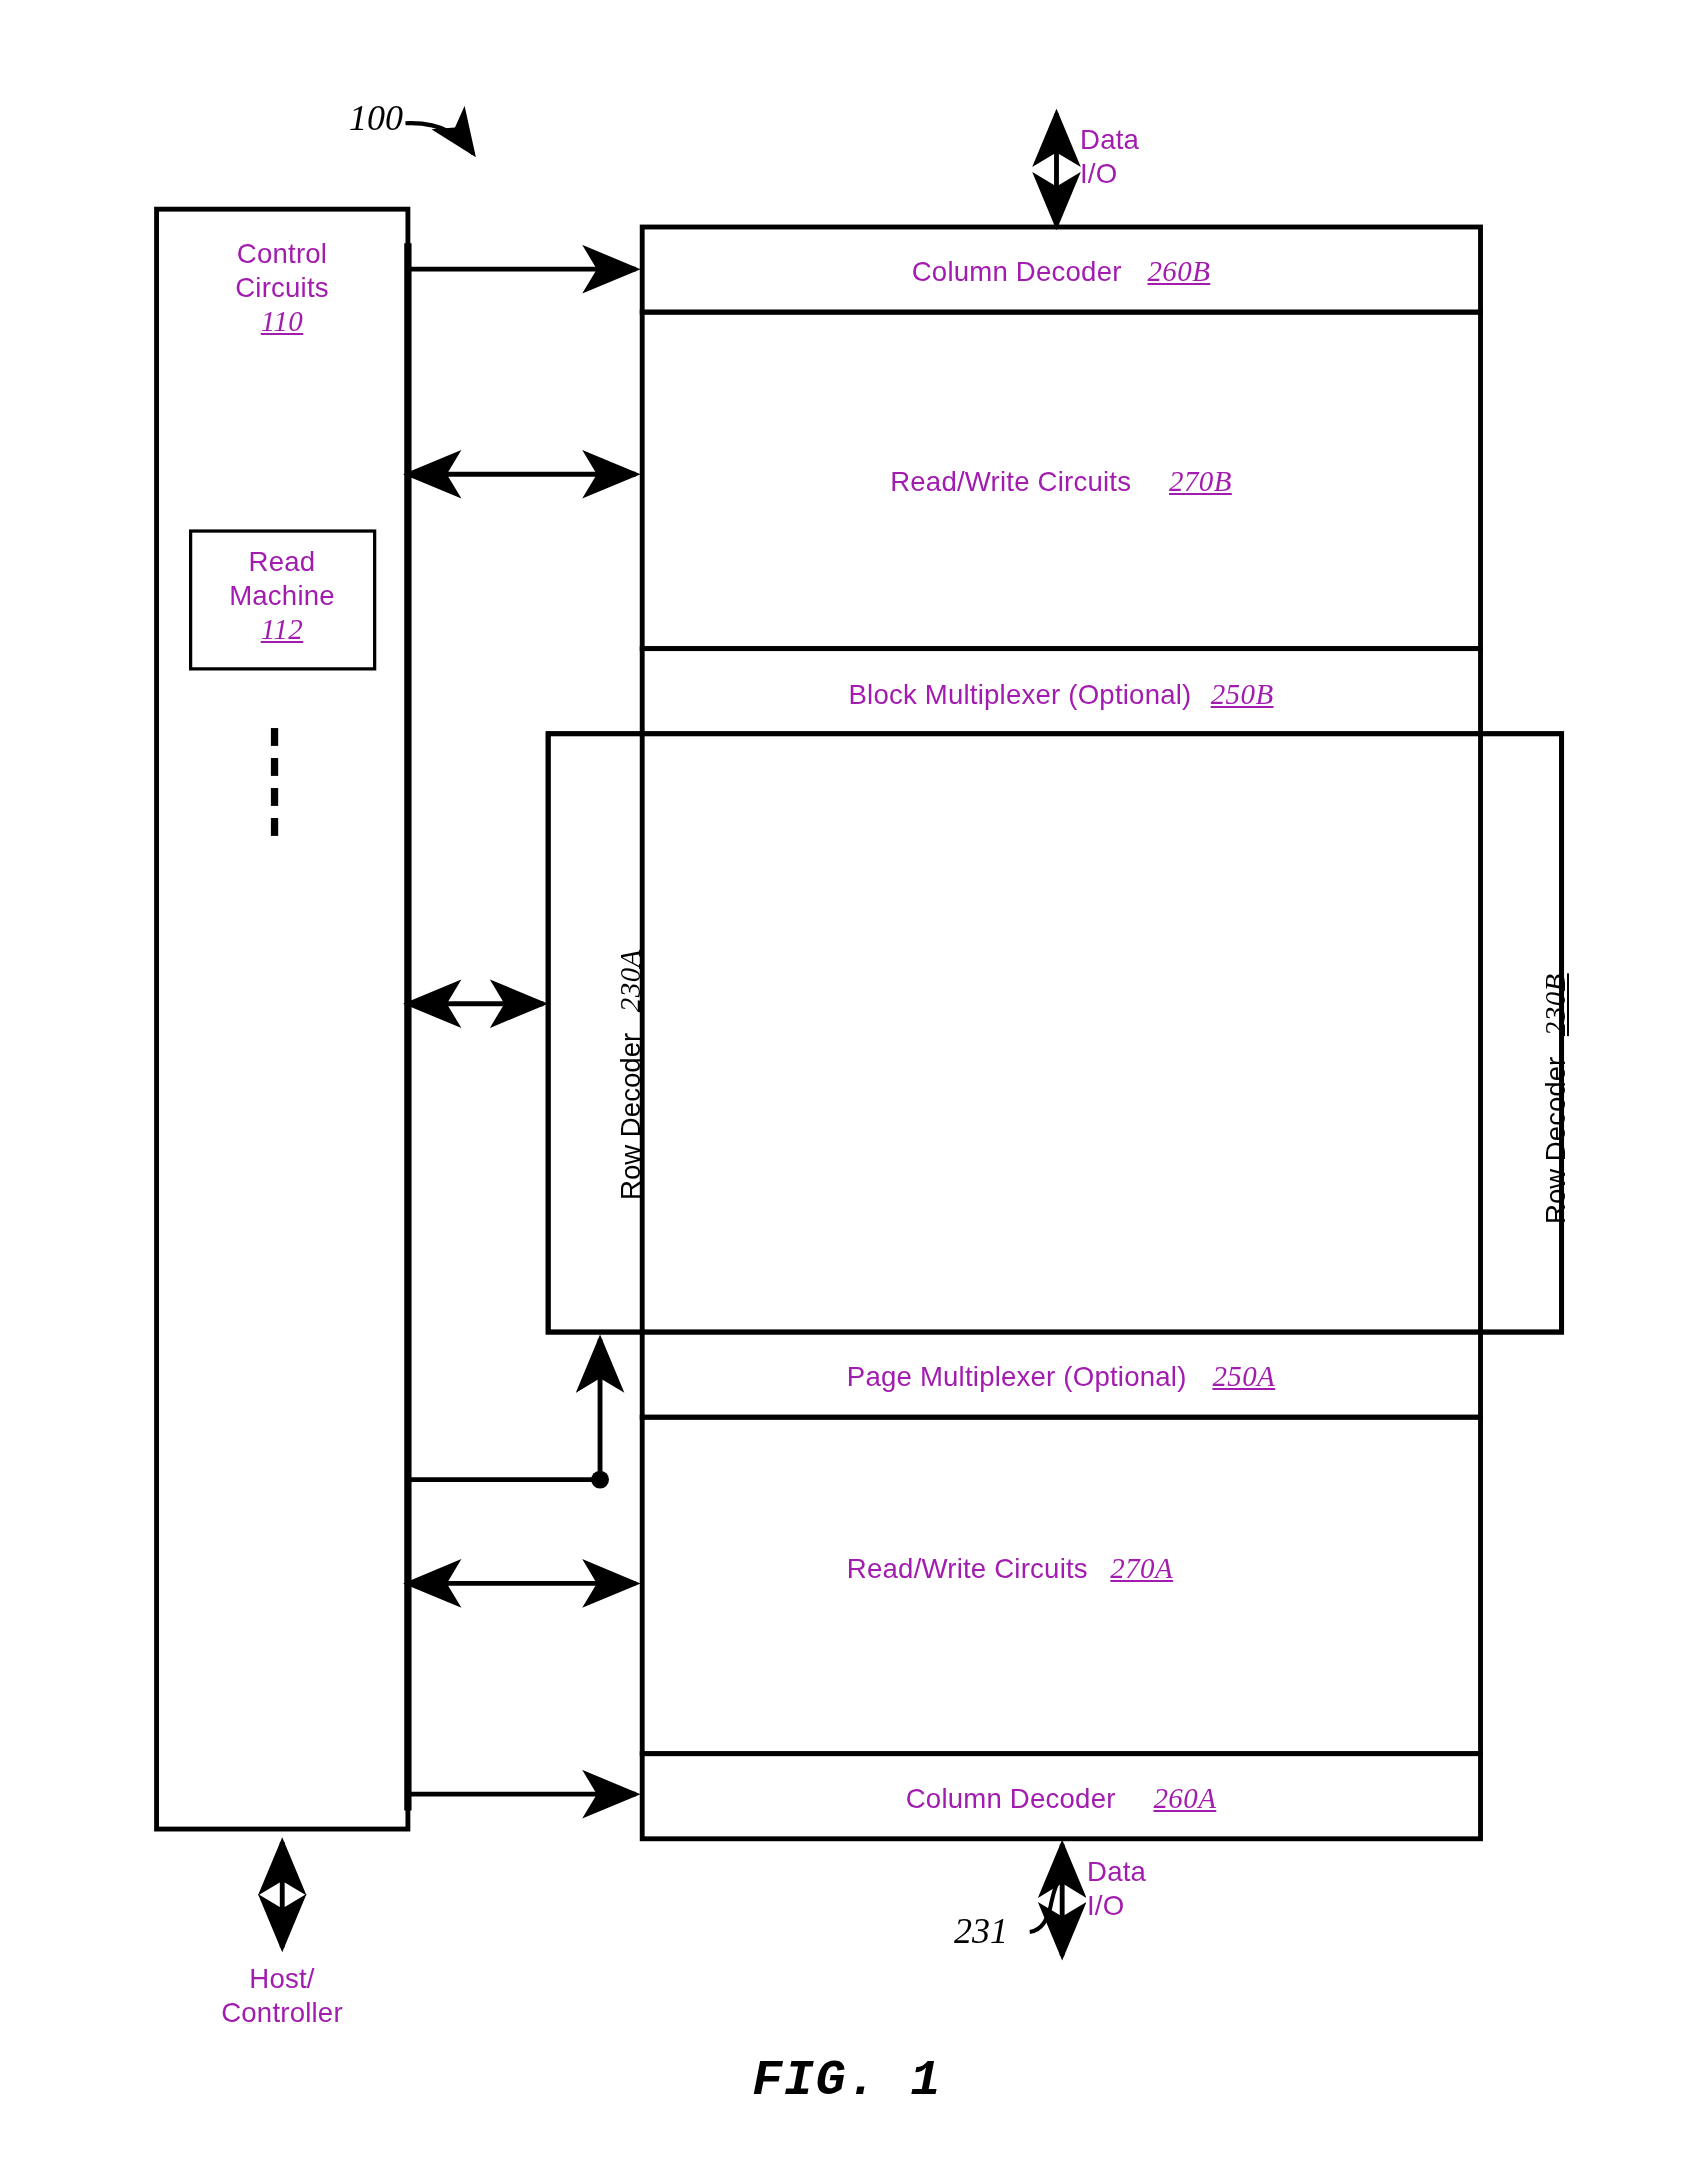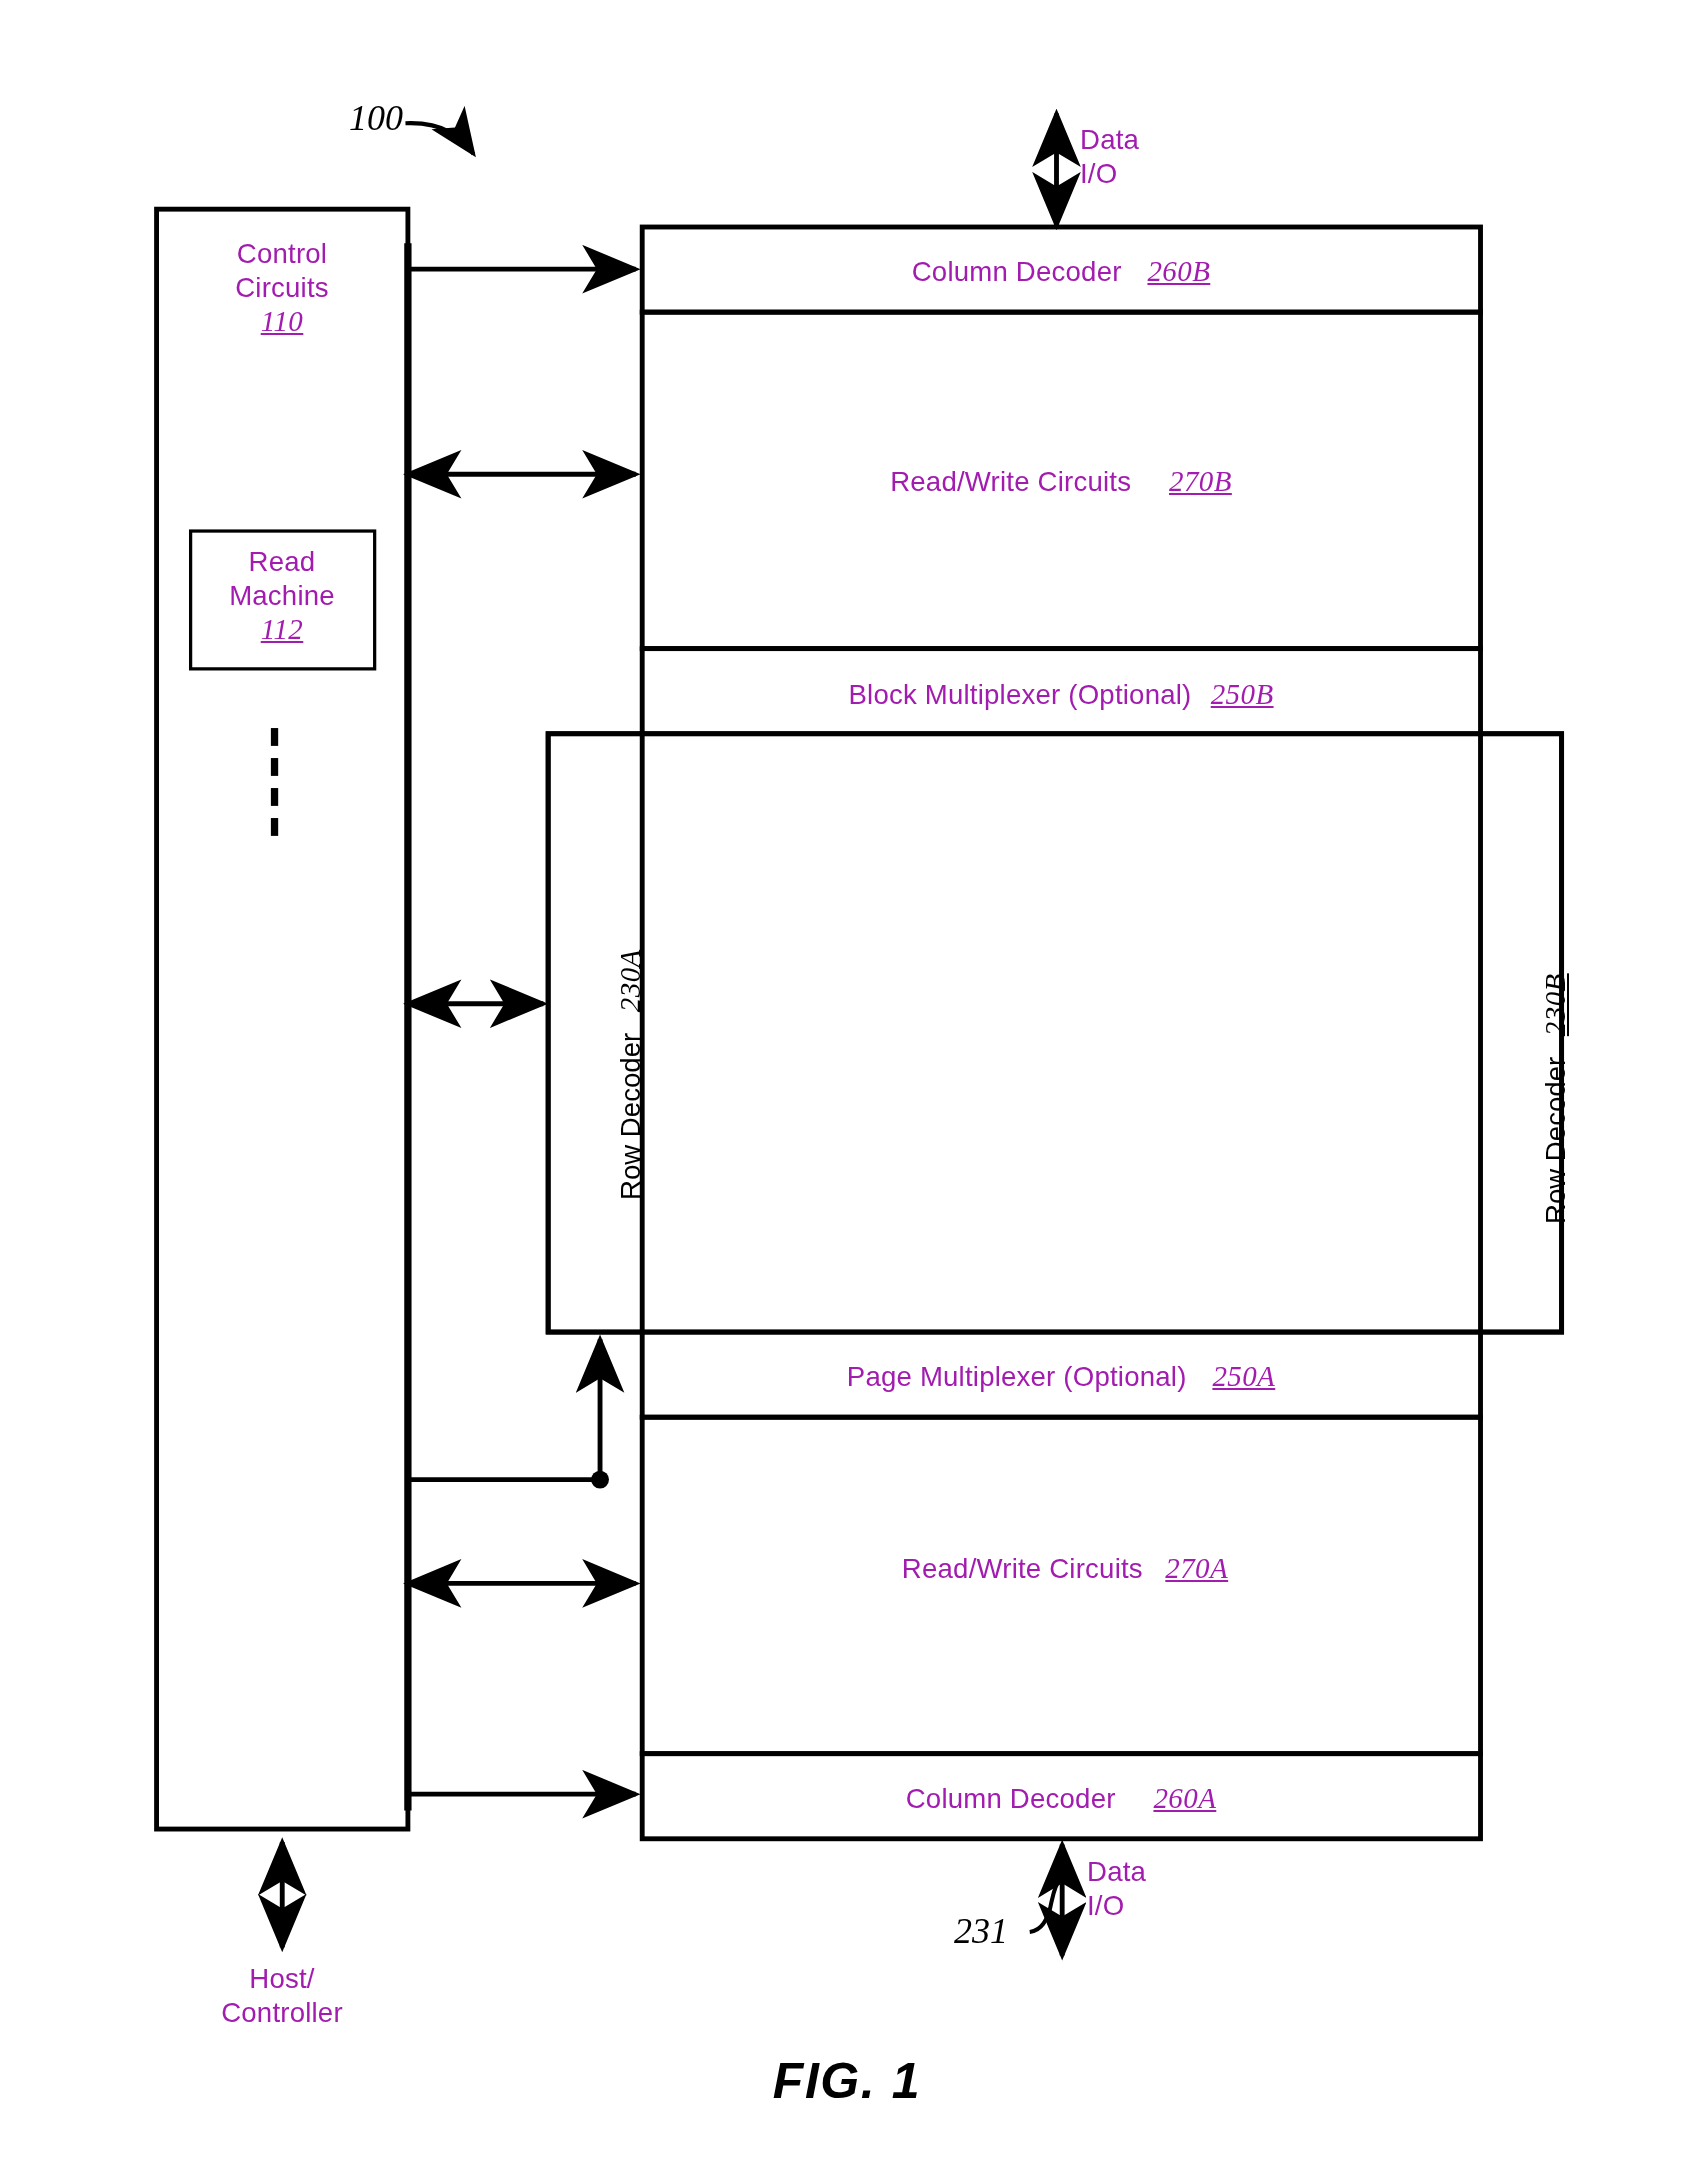--- a/index.html
+++ b/index.html
@@ -54,21 +54,21 @@
     position: absolute;
     font-family: "Liberation Sans", sans-serif;
     font-size: 27.6px;
     white-space: nowrap;
     transform-origin: 0 0;
     transform: rotate(-90deg);
     color: #000;
   }
   .figcaption {
     position: absolute;
-    font-family: Liberation Sans, sans-serif;
+    font-family: Liberation Mono, monospace;
     font-weight: bold;
     font-style: italic;
     font-size: 50px;
     letter-spacing: 1.6px;
     white-space: nowrap;
     transform: translateX(-50%);
   }
   .tag100 {
     position: absolute;
     font-family: "Liberation Serif", serif;
@@ -190,21 +190,21 @@
     <span>Row Decoder</span>
     <span class="refnum" style="margin-left:13px;">230B</span>
   </div>
 
 
   <div class="lbl center" style="left:1061px; top:1359px;">
     <span>Page Multiplexer (Optional)</span>
     <span class="refnum" style="margin-left:18px;">250A</span>
   </div>
 
-  <div class="lbl center" style="left:1065px; top:1551px;">
+  <div class="lbl center" style="left:1010px; top:1551px;">
     <span>Read/Write Circuits</span>
     <span class="refnum" style="margin-left:14.6px;">270A</span>
   </div>
 
   <div class="lbl center" style="left:1061px; top:1781px;">
     <span>Column Decoder</span>
     <span class="refnum" style="margin-left:30px;">260A</span>
   </div>
 
   <div class="lbl" style="left:1080px; top:123px;">

